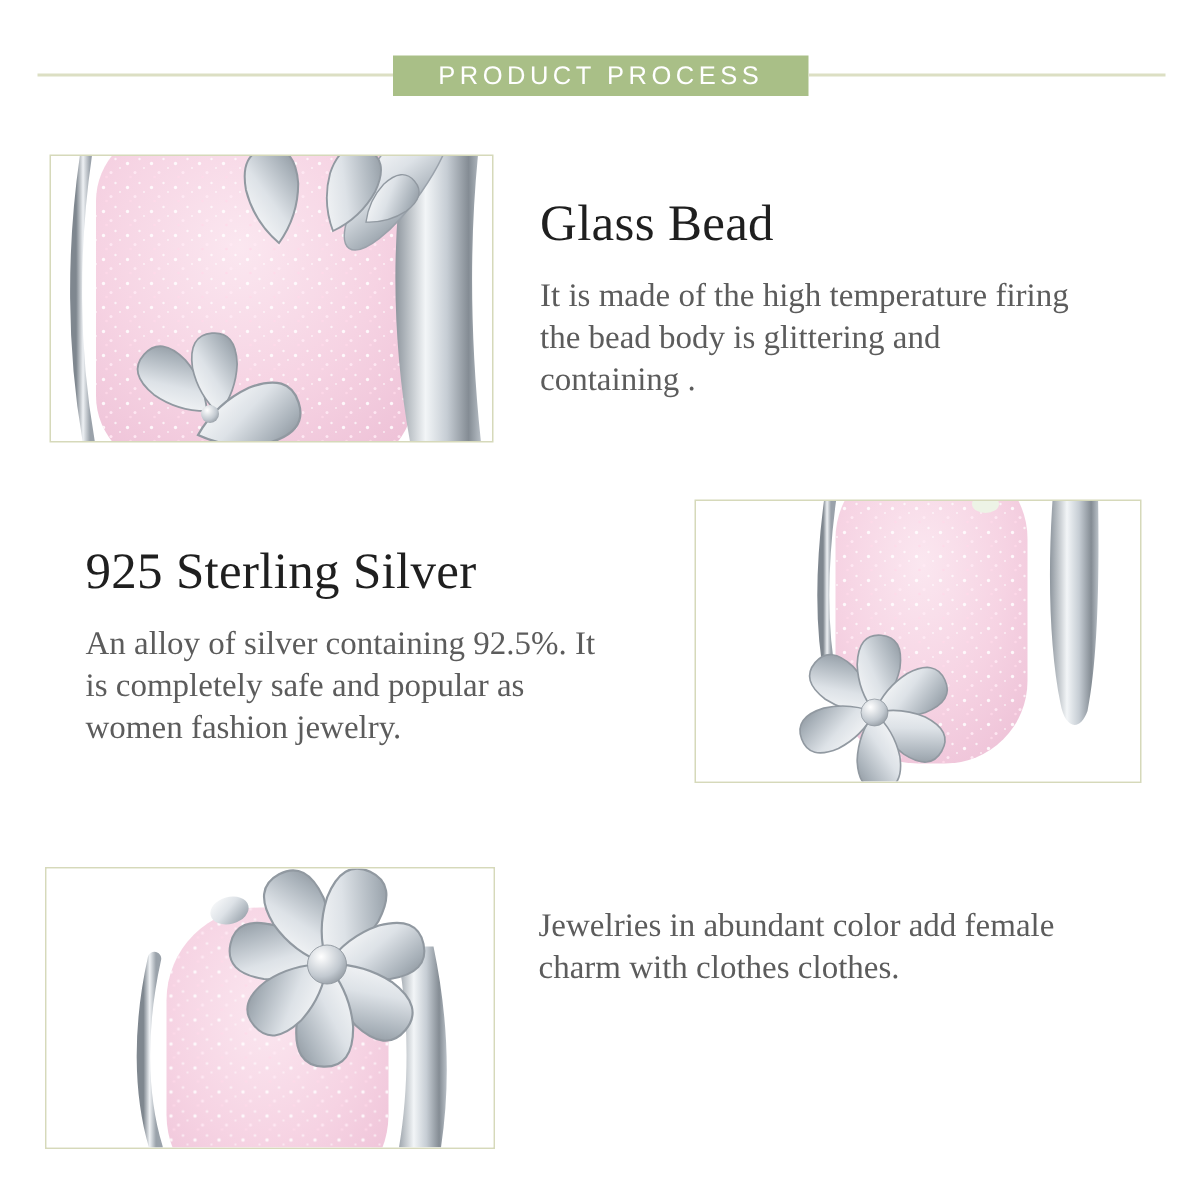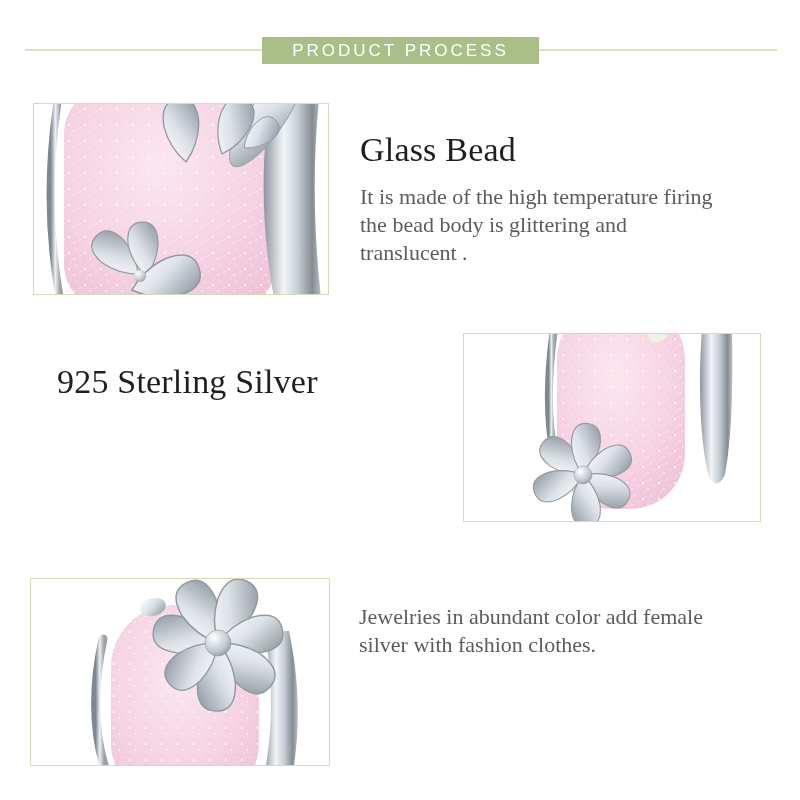--- a/index.html
+++ b/index.html
@@ -97,25 +97,28 @@
       <use href="#petalP" transform="translate(104,170) rotate(-138) scale(1.2)" fill="url(#petalG)" stroke="#9199a1" stroke-width="1"></use>
       <use href="#petalP" transform="translate(112,172) rotate(-95) scale(1.15)" fill="url(#petalG)" stroke="#9199a1" stroke-width="1"></use>
       <use href="#petalP" transform="translate(98,186) rotate(-18) scale(1.5)" fill="url(#petalG)" stroke="#9199a1" stroke-width="1"></use>
       <circle cx="106" cy="172" r="6" fill="url(#ballG)"></circle>
     </svg>
   </div>
   <div class="tblock" id="txt1">
     <h2>Glass Bead</h2>
     <p>It is made of the high temperature firing
 the bead body is glittering and
-translucent .</p>
+containing .</p>
   </div>
 
   <div class="tblock" id="txt2">
     <h2>925 Sterling Silver</h2>
+    <p>An alloy of silver containing 92.5%. It
+is completely safe and popular as
+women fashion jewelry.</p>
   </div>
   <div class="img-frame" id="img2">
     <svg viewBox="0 0 296 187" width="296" height="187">
       <rect width="296" height="187" fill="#ffffff"></rect>
       <rect x="93" y="-30" width="128" height="205" rx="55" fill="url(#pinkG)"></rect>
       <rect x="93" y="-30" width="128" height="205" rx="55" fill="url(#glit)"></rect>
       <path d="M90,-5 C83,45 83,85 90,120" stroke="url(#silS)" stroke-width="8" fill="none" stroke-linecap="round"></path>
       <path d="M238,-5 C234,50 236,100 243,135 C246,152 256,154 261,140 C268,105 269,50 268,-5 Z" fill="url(#silH)"></path>
       <ellipse cx="193" cy="2" rx="9" ry="6" fill="#edf3e6"></ellipse>
       <g>
@@ -145,16 +148,16 @@
         <use href="#petalP" transform="translate(187,64) rotate(-12) scale(1.4)" fill="url(#petalG)" stroke="#9199a1" stroke-width="1"></use>
         <use href="#petalP" transform="translate(187,64) rotate(40) scale(1.45)" fill="url(#petalG)" stroke="#9199a1" stroke-width="1"></use>
         <use href="#petalP" transform="translate(187,64) rotate(92) scale(1.45)" fill="url(#petalG)" stroke="#9199a1" stroke-width="1"></use>
         <use href="#petalP" transform="translate(187,64) rotate(140) scale(1.35)" fill="url(#petalG)" stroke="#9199a1" stroke-width="1"></use>
         <circle cx="187" cy="64" r="13" fill="url(#ballG)" stroke="#8d959d" stroke-width="0.6"></circle>
       </g>
     </svg>
   </div>
   <div class="tblock" id="txt3">
     <p>Jewelries in abundant color add female
-silver with fashion clothes.</p>
+charm with clothes clothes.</p>
   </div>
 
 </div>
 
 </body></html>

